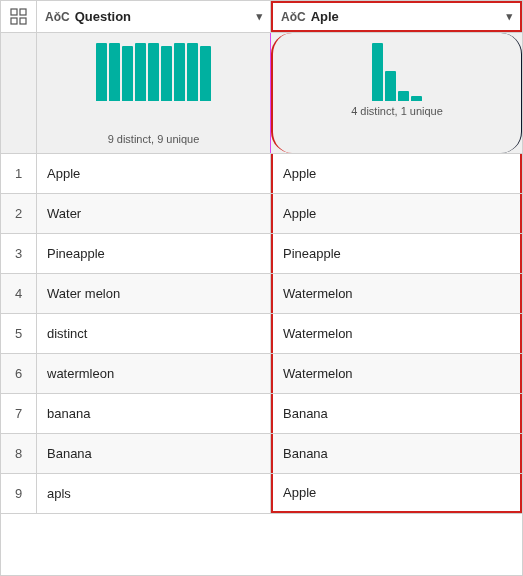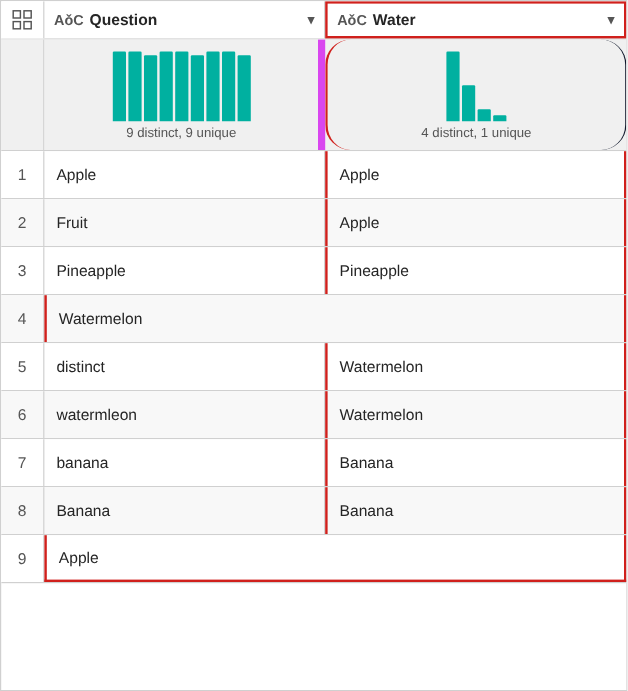--- a/index.html
+++ b/index.html
@@ -85,21 +85,22 @@
       padding: 8px 12px;
       display: flex;
       flex-direction: column;
       align-items: center;
       background: #f0f0f0;
     }
 
     .histogram-cell-question {
       width: 234px;
       min-width: 234px;
-      border-right: 6px solid #d946ef;
+      border-right: 1px solid #d946ef;
+      gap: 28px;
     }
 
     .histogram-cell-fruit {
       flex: 1;
       border-left: 2px solid #d0201c;
       border-right: 1px solid #0f172a;
       border-radius: 21px;
     }
 
     .bars-container {
@@ -198,21 +199,21 @@
         <rect x="10" y="10" width="6" height="6" fill="none" stroke="#555" stroke-width="1.2"></rect>
       </svg>
     </div>
     <div class="col-header col-header-question">
       <span class="type-badge">AǒC</span>
       <span>Question</span>
       <span class="dropdown-arrow">▾</span>
     </div>
     <div class="col-header col-header-fruit">
       <span class="type-badge">AǒC</span>
-      <span>Water</span>
+      <span>Aple</span>
       <span class="dropdown-arrow">▾</span>
     </div>
   </div>
 
   <div class="histogram-row">
     <div class="histogram-cell-num"></div>
     <div class="histogram-cell histogram-cell-question">
       <div class="bars-container">
         <div class="bar" style="height:58px"></div>
         <div class="bar" style="height:58px"></div>
@@ -238,30 +239,31 @@
   </div>
 
   <div id="rows-container">
       <div class="data-row">
     <div class="row-num-cell">1</div>
     <div class="data-cell data-cell-question">Apple</div>
     <div class="data-cell data-cell-fruit">Apple</div>
   </div>
       <div class="data-row">
     <div class="row-num-cell">2</div>
-    <div class="data-cell data-cell-question">Fruit</div>
+    <div class="data-cell data-cell-question">Water</div>
     <div class="data-cell data-cell-fruit">Apple</div>
   </div>
       <div class="data-row">
     <div class="row-num-cell">3</div>
     <div class="data-cell data-cell-question">Pineapple</div>
     <div class="data-cell data-cell-fruit">Pineapple</div>
   </div>
       <div class="data-row">
     <div class="row-num-cell">4</div>
+    <div class="data-cell data-cell-question">Water melon</div>
     <div class="data-cell data-cell-fruit">Watermelon</div>
   </div>
       <div class="data-row">
     <div class="row-num-cell">5</div>
     <div class="data-cell data-cell-question">distinct</div>
     <div class="data-cell data-cell-fruit">Watermelon</div>
   </div>
       <div class="data-row">
     <div class="row-num-cell">6</div>
     <div class="data-cell data-cell-question">watermleon</div>
@@ -272,17 +274,18 @@
     <div class="data-cell data-cell-question">banana</div>
     <div class="data-cell data-cell-fruit">Banana</div>
   </div>
       <div class="data-row">
     <div class="row-num-cell">8</div>
     <div class="data-cell data-cell-question">Banana</div>
     <div class="data-cell data-cell-fruit">Banana</div>
   </div>
       <div class="data-row">
     <div class="row-num-cell">9</div>
+    <div class="data-cell data-cell-question">apls</div>
     <div class="data-cell data-cell-fruit">Apple</div>
   </div>
     </div>
 
 </div>
 
 </body></html>

